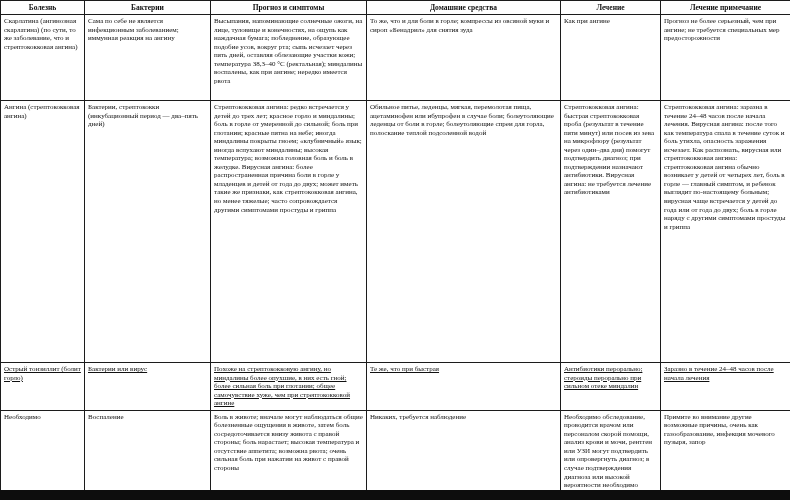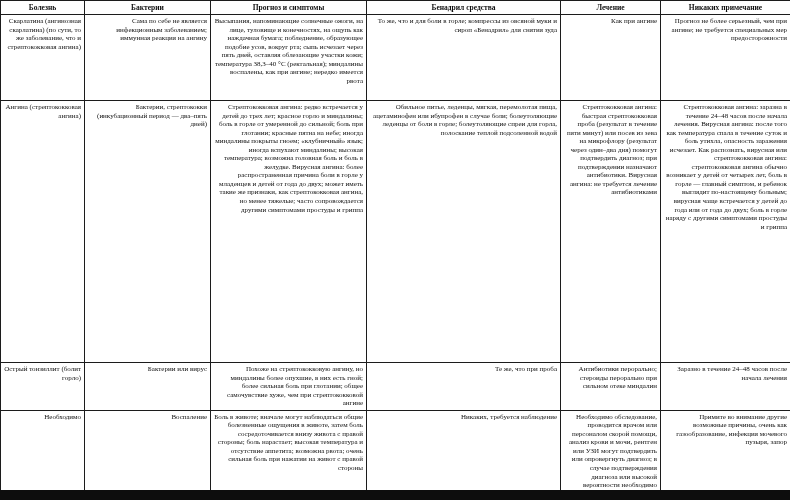--- a/index.html
+++ b/index.html
@@ -23,33 +23,32 @@
     border-radius: 21px;
   }
   .ref-table th, .ref-table td {
     border: 1px solid #1c1c1c;
     vertical-align: top;
     padding: 2px 3px;
     font-size: 7px;
     line-height: 1.22;
     overflow: hidden;
     word-wrap: break-word;
-    text-align: right;
   }
   .ref-table th {
     font-weight: bold;
     text-align: center;
     font-size: 7.5px;
     padding: 2px 2px;
     vertical-align: middle;
   }
   tr.r-head { height: 14px; }
   tr.r-1 { height: 86px; }
   tr.r-2 { height: 262px; }
-  tr.r-3 { height: 45px; }
+  tr.r-3 { height: 45px; text-decoration: underline; }
   tr.r-4 { height: 83px; }
   .bottom-bar {
     position: absolute;
     left: 0;
     bottom: 0;
     width: 790px;
     height: 10px;
     background: #0d0d0d;
   }
 </style>
@@ -64,23 +63,23 @@
       <col style="width:156px">
       <col style="width:194px">
       <col style="width:100px">
       <col style="width:130px">
     </colgroup>
     <thead>
       <tr class="r-head">
         <th>Болезнь</th>
         <th>Бактерии</th>
         <th>Прогноз и симптомы</th>
-        <th>Бенадрил средства</th>
+        <th>Домашние средства</th>
         <th>Лечение</th>
-        <th>Никаких примечание</th>
+        <th>Лечение примечание</th>
       </tr>
     </thead>
     <tbody>
       <tr class="r-1">
         <td>Скарлатина (ангинозная скарлатина) (по сути, то же заболевание, что и стрептококковая ангина)</td>
         <td>Сама по себе не является инфекционным заболеванием; иммунная реакция на ангину</td>
         <td>Высыпания, напоминающие солнечные ожоги, на лице, туловище и конечностях, на ощупь как наждачная бумага; побледнение, образующее подобие усов, вокруг рта; сыпь исчезает через пять дней, оставляя облезающие участки кожи; температура 38,3–40 °С (ректальная); миндалины воспалены, как при ангине; нередко имеется рвота</td>
         <td>То же, что и для боли в горле; компрессы из овсяной муки и сироп «Бенадрил» для снятия зуда</td>
         <td>Как при ангине</td>
         <td>Прогноз не более серьезный, чем при ангине; не требуется специальных мер предосторожности</td>
@@ -90,21 +89,21 @@
         <td>Бактерии, стрептококки (инкубационный период — два–пять дней)</td>
         <td>Стрептококковая ангина: редко встречается у детей до трех лет; красное горло и миндалины; боль в горле от умеренной до сильной; боль при глотании; красные пятна на небе; иногда миндалины покрыты гноем; «клубничный» язык; иногда вспухают миндалины; высокая температура; возможна головная боль и боль в желудке. Вирусная ангина: более распространенная причина боли в горле у младенцев и детей от года до двух; может иметь такие же признаки, как стрептококковая ангина, но менее тяжелые; часто сопровождается другими симптомами простуды и гриппа</td>
         <td>Обильное питье, леденцы, мягкая, перемолотая пища, ацетаминофен или ибупрофен в случае боли; болеутоляющие леденцы от боли в горле; болеутоляющие спреи для горла, полоскание теплой подсоленной водой</td>
         <td>Стрептококковая ангина: быстрая стрептококковая проба (результат в течение пяти минут) или посев из зева на микрофлору (результат через один–два дня) помогут подтвердить диагноз; при подтверждении назначают антибиотики. Вирусная ангина: не требуется лечение антибиотиками</td>
         <td>Стрептококковая ангина: заразна в течение 24–48 часов после начала лечения. Вирусная ангина: после того как температура спала в течение суток и боль утихла, опасность заражения исчезает. Как распознать, вирусная или стрептококковая ангина: стрептококковая ангина обычно возникает у детей от четырех лет, боль в горле — главный симптом, и ребенок выглядит по-настоящему больным; вирусная чаще встречается у детей до года или от года до двух; боль в горле наряду с другими симптомами простуды и гриппа</td>
       </tr>
       <tr class="r-3">
         <td>Острый тонзиллит (болит горло)</td>
         <td>Бактерии или вирус</td>
         <td>Похоже на стрептококковую ангину, но миндалины более опухшие, в них есть гной; более сильная боль при глотании; общее самочувствие хуже, чем при стрептококковой ангине</td>
-        <td>Те же, что при проба</td>
+        <td>Те же, что при быстрая</td>
         <td>Антибиотики перорально; стероиды перорально при сильном отеке миндалин</td>
         <td>Заразно в течение 24–48 часов после начала лечения</td>
       </tr>
       <tr class="r-4">
         <td>Необходимо</td>
         <td>Воспаление</td>
         <td>Боль в животе; вначале могут наблюдаться общие болезненные ощущения в животе, затем боль сосредоточивается внизу живота с правой стороны; боль нарастает; высокая температура и отсутствие аппетита; возможна рвота; очень сильная боль при нажатии на живот с правой стороны</td>
         <td>Никаких, требуется наблюдение</td>
         <td>Необходимо обследование, проводится врачом или персоналом скорой помощи, анализ крови и мочи, рентген или УЗИ могут подтвердить или опровергнуть диагноз; в случае подтверждения диагноза или высокой вероятности необходимо хирургическое вмешательство</td>
         <td>Примите во внимание другие возможные причины, очень как газообразование, инфекция мочевого пузыря, запор</td>

